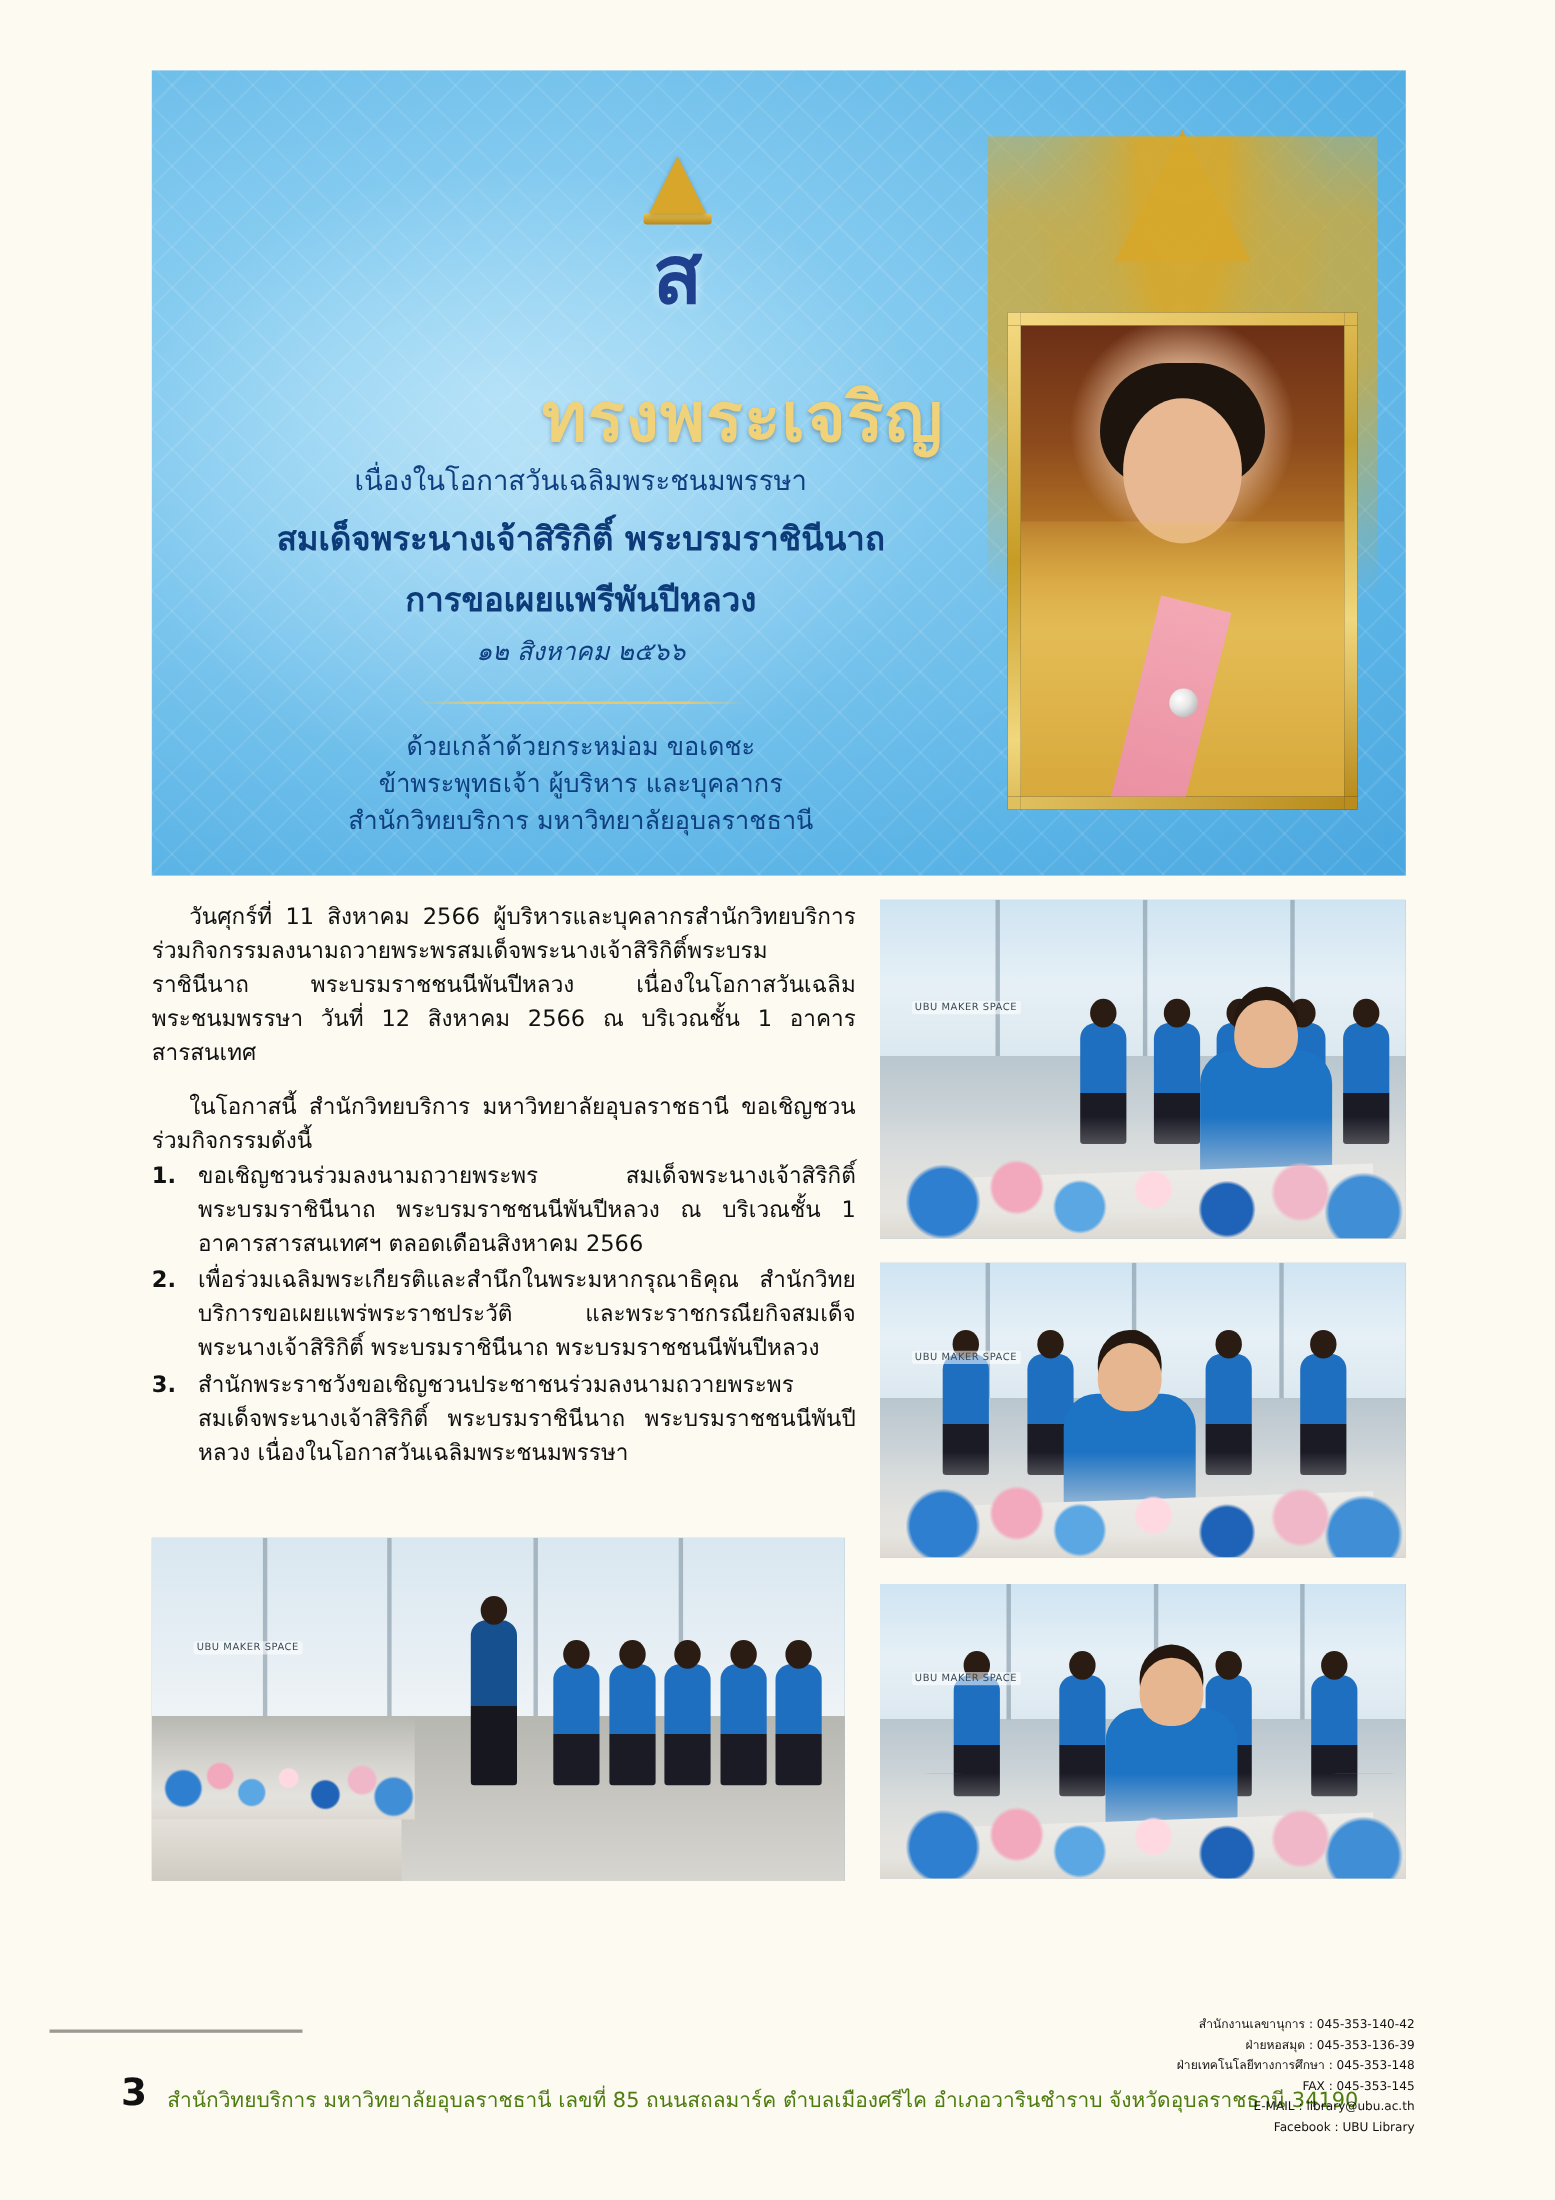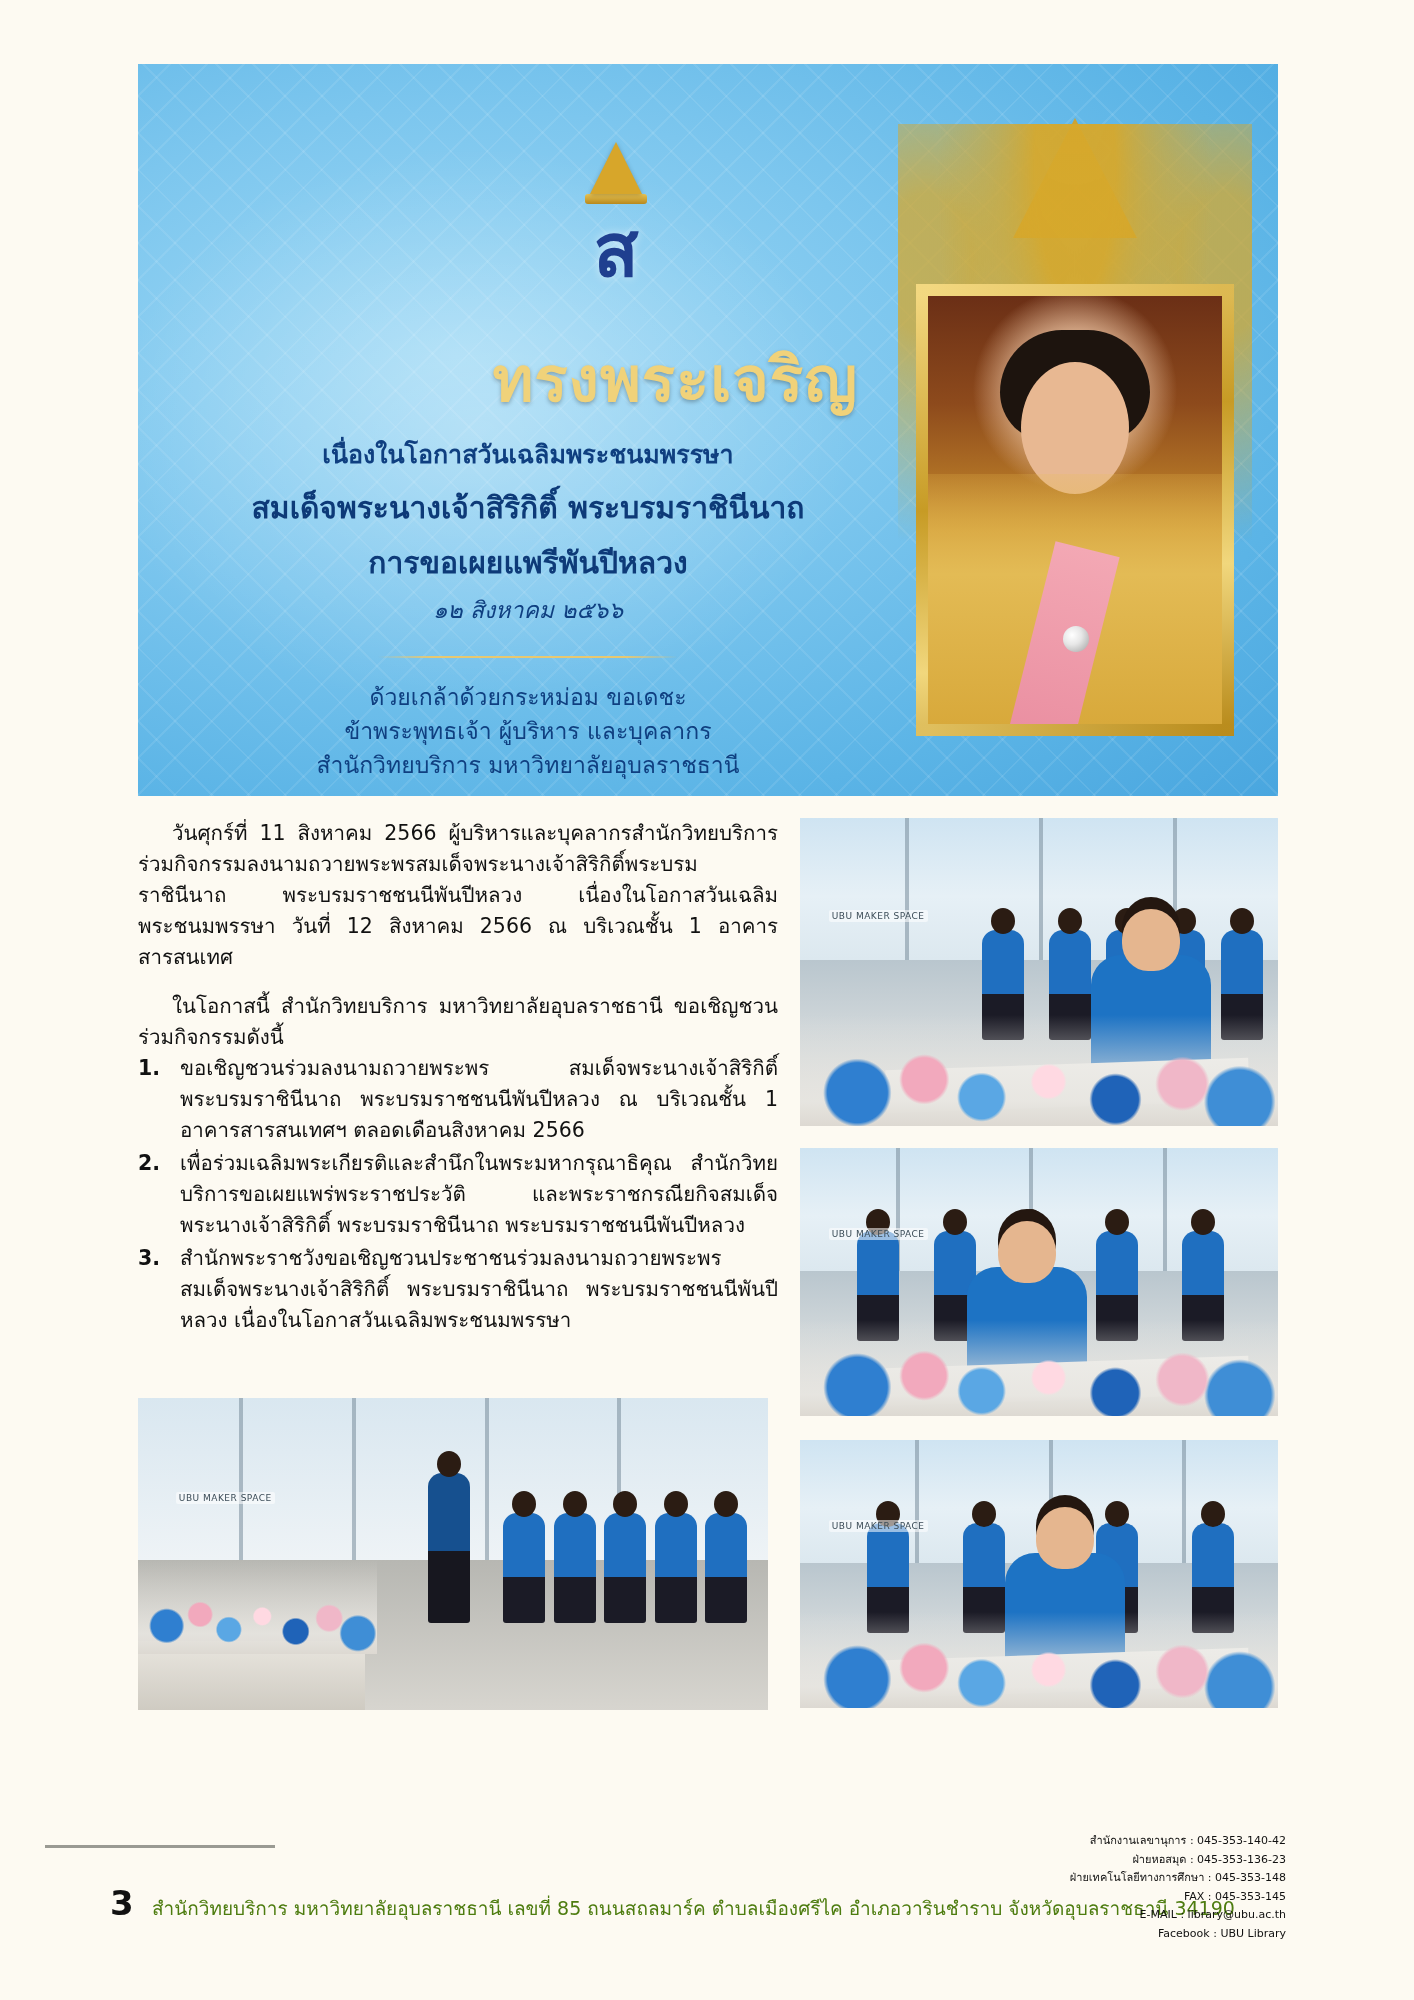--- a/index.html
+++ b/index.html
@@ -150,21 +150,21 @@
   }
   .headline {
     font-size: 62px;
     line-height: 72px;
     font-weight: bold;
     color: #f0d27a;
     text-shadow: 0 2px 4px rgba(0,0,0,.28);
     letter-spacing: 1px;
     text-align: right;
   }
-  .sub1 { margin-top: 18px; font-size: 25px; color: #0f3f80; font-weight: bold; }
+  .sub1 { font-size: 25px; color: #0f3f80; }
   .sub2 { margin-top: 10px; font-size: 30px; font-weight: bold; color: #0d3a78; }
   .sub3 { margin-top: 8px;  font-size: 30px; font-weight: bold; color: #0d3a78; }
   .sub4 { margin-top: 6px;  font-size: 23px; color: #0f3f80; font-style: italic; }
   .divider-orn {
     margin: 20px auto 14px;
     width: 300px; height: 18px;
     background:
       linear-gradient(90deg, rgba(240,210,122,0) 0%, #e7c871 18%, #e7c871 82%, rgba(240,210,122,0) 100%);
     -webkit-mask-image: linear-gradient(180deg, transparent 42%, #000 44%, #000 56%, transparent 58%);
             mask-image: linear-gradient(180deg, transparent 42%, #000 44%, #000 56%, transparent 58%);
@@ -431,20 +431,20 @@
     <div class="table" style="left:0;width:36%;height:22%;background:linear-gradient(180deg,#e9e6df,#cfcbc2)"></div>
     <div class="flowers" style="right:auto;width:38%;height:30%;bottom:18%"></div>
     <div class="label">UBU MAKER SPACE</div>
   </div>
 
   <div class="footer-rule"></div>
   <div class="page-number">3</div>
   <div class="footer-address">สำนักวิทยบริการ มหาวิทยาลัยอุบลราชธานี เลขที่ 85 ถนนสถลมาร์ค ตำบลเมืองศรีไค อำเภอวารินชำราบ จังหวัดอุบลราชธานี 34190</div>
   <div class="footer-contact">
     <div>สำนักงานเลขานุการ : 045-353-140-42</div>
-    <div>ฝ่ายหอสมุด : 045-353-136-23</div>
+    <div>ฝ่ายหอสมุด : 045-353-136-39</div>
     <div>ฝ่ายเทคโนโลยีทางการศึกษา : 045-353-148</div>
     <div>FAX : 045-353-145</div>
     <div>E-MAIL : library@ubu.ac.th</div>
     <div>Facebook : UBU Library</div>
   </div>
 
 </div>
 
 </body></html>

